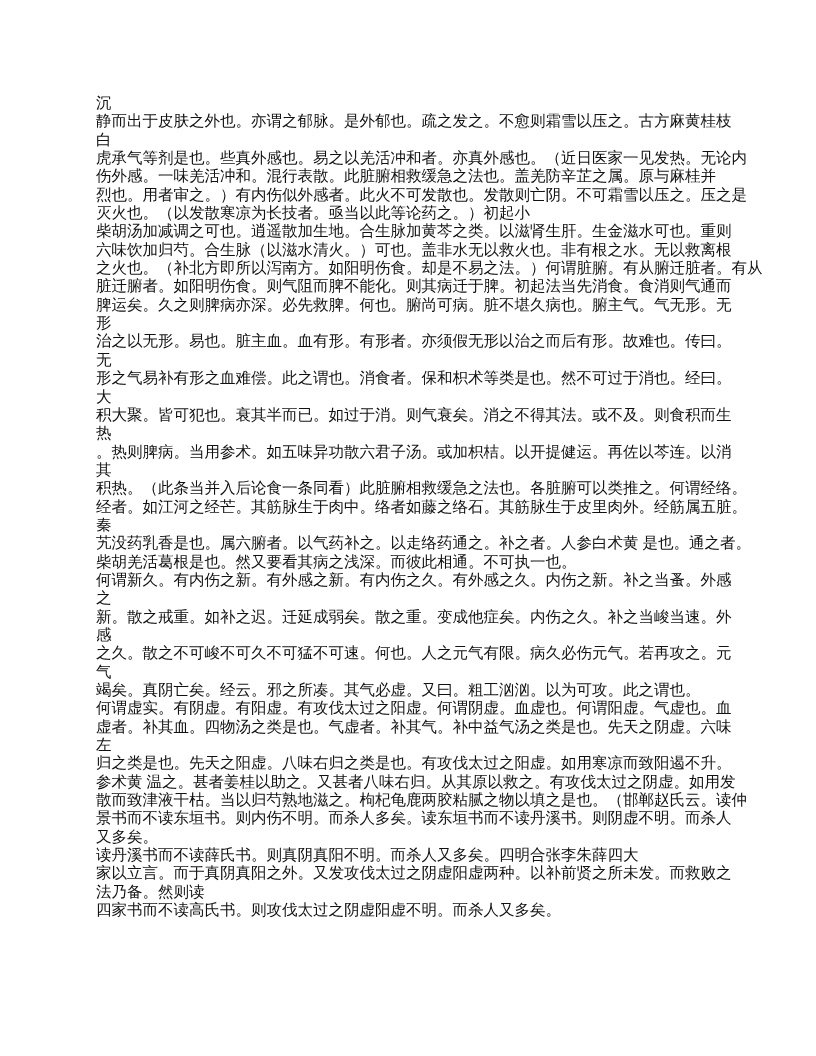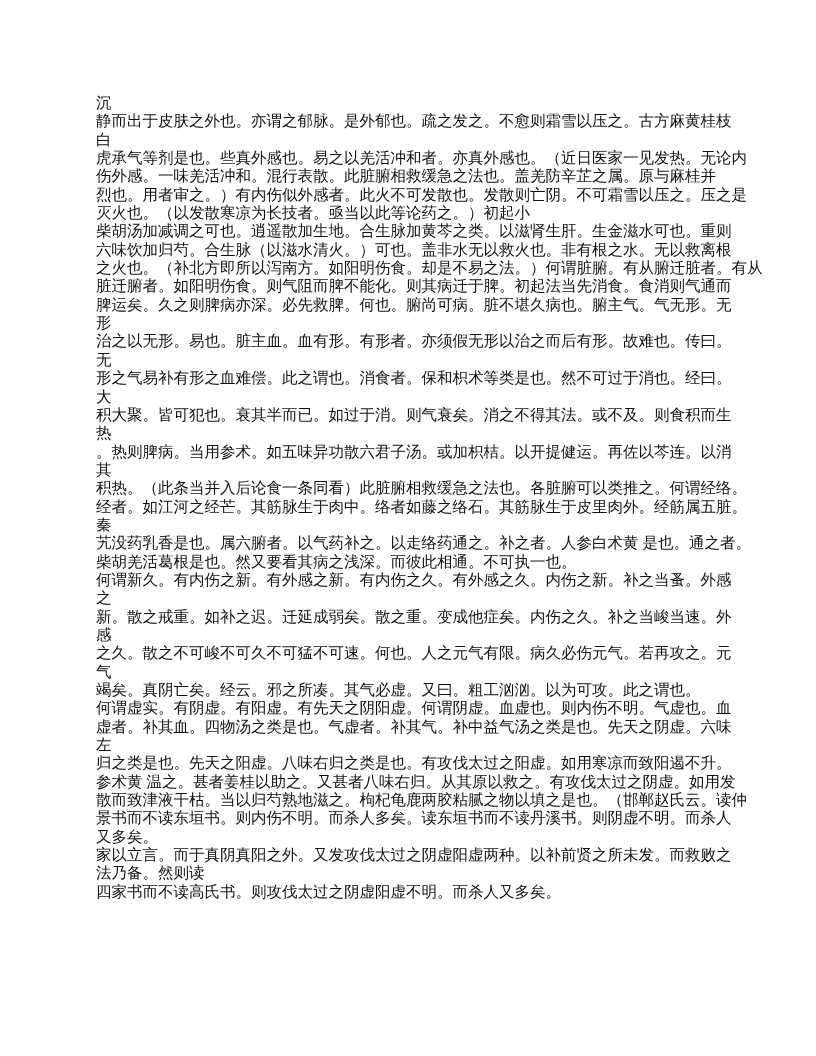--- a/index.html
+++ b/index.html
@@ -59,25 +59,26 @@
       <div class="line">秦</div>
       <div class="line">艽没药乳香是也。属六腑者。以气药补之。以走络药通之。补之者。人参白术黄 是也。通之者。</div>
       <div class="line">柴胡羌活葛根是也。然又要看其病之浅深。而彼此相通。不可执一也。</div>
       <div class="line">何谓新久。有内伤之新。有外感之新。有内伤之久。有外感之久。内伤之新。补之当蚤。外感</div>
       <div class="line">之</div>
       <div class="line">新。散之戒重。如补之迟。迁延成弱矣。散之重。变成他症矣。内伤之久。补之当峻当速。外</div>
       <div class="line">感</div>
       <div class="line">之久。散之不可峻不可久不可猛不可速。何也。人之元气有限。病久必伤元气。若再攻之。元</div>
       <div class="line">气</div>
       <div class="line">竭矣。真阴亡矣。经云。邪之所凑。其气必虚。又曰。粗工汹汹。以为可攻。此之谓也。</div>
-      <div class="line">何谓虚实。有阴虚。有阳虚。有先天之阴阳虚。何谓阴虚。血虚也。则内伤不明。气虚也。血</div>
+      <div class="line">何谓虚实。有阴虚。有阳虚。有攻伐太过之阳虚。何谓阴虚。血虚也。何谓阳虚。气虚也。血</div>
       <div class="line">虚者。补其血。四物汤之类是也。气虚者。补其气。补中益气汤之类是也。先天之阴虚。六味</div>
       <div class="line">左</div>
       <div class="line">归之类是也。先天之阳虚。八味右归之类是也。有攻伐太过之阳虚。如用寒凉而致阳遏不升。</div>
       <div class="line">参术黄 温之。甚者姜桂以助之。又甚者八味右归。从其原以救之。有攻伐太过之阴虚。如用发</div>
       <div class="line">散而致津液干枯。当以归芍熟地滋之。枸杞龟鹿两胶粘腻之物以填之是也。（邯郸赵氏云。读仲</div>
       <div class="line">景书而不读东垣书。则内伤不明。而杀人多矣。读东垣书而不读丹溪书。则阴虚不明。而杀人</div>
       <div class="line">又多矣。</div>
+      <div class="line">读丹溪书而不读薛氏书。则真阴真阳不明。而杀人又多矣。四明合张李朱薛四大</div>
       <div class="line">家以立言。而于真阴真阳之外。又发攻伐太过之阴虚阳虚两种。以补前贤之所未发。而救败之</div>
       <div class="line">法乃备。然则读</div>
       <div class="line">四家书而不读高氏书。则攻伐太过之阴虚阳虚不明。而杀人又多矣。</div>
     </div>
 </div>
 
 </body></html>

